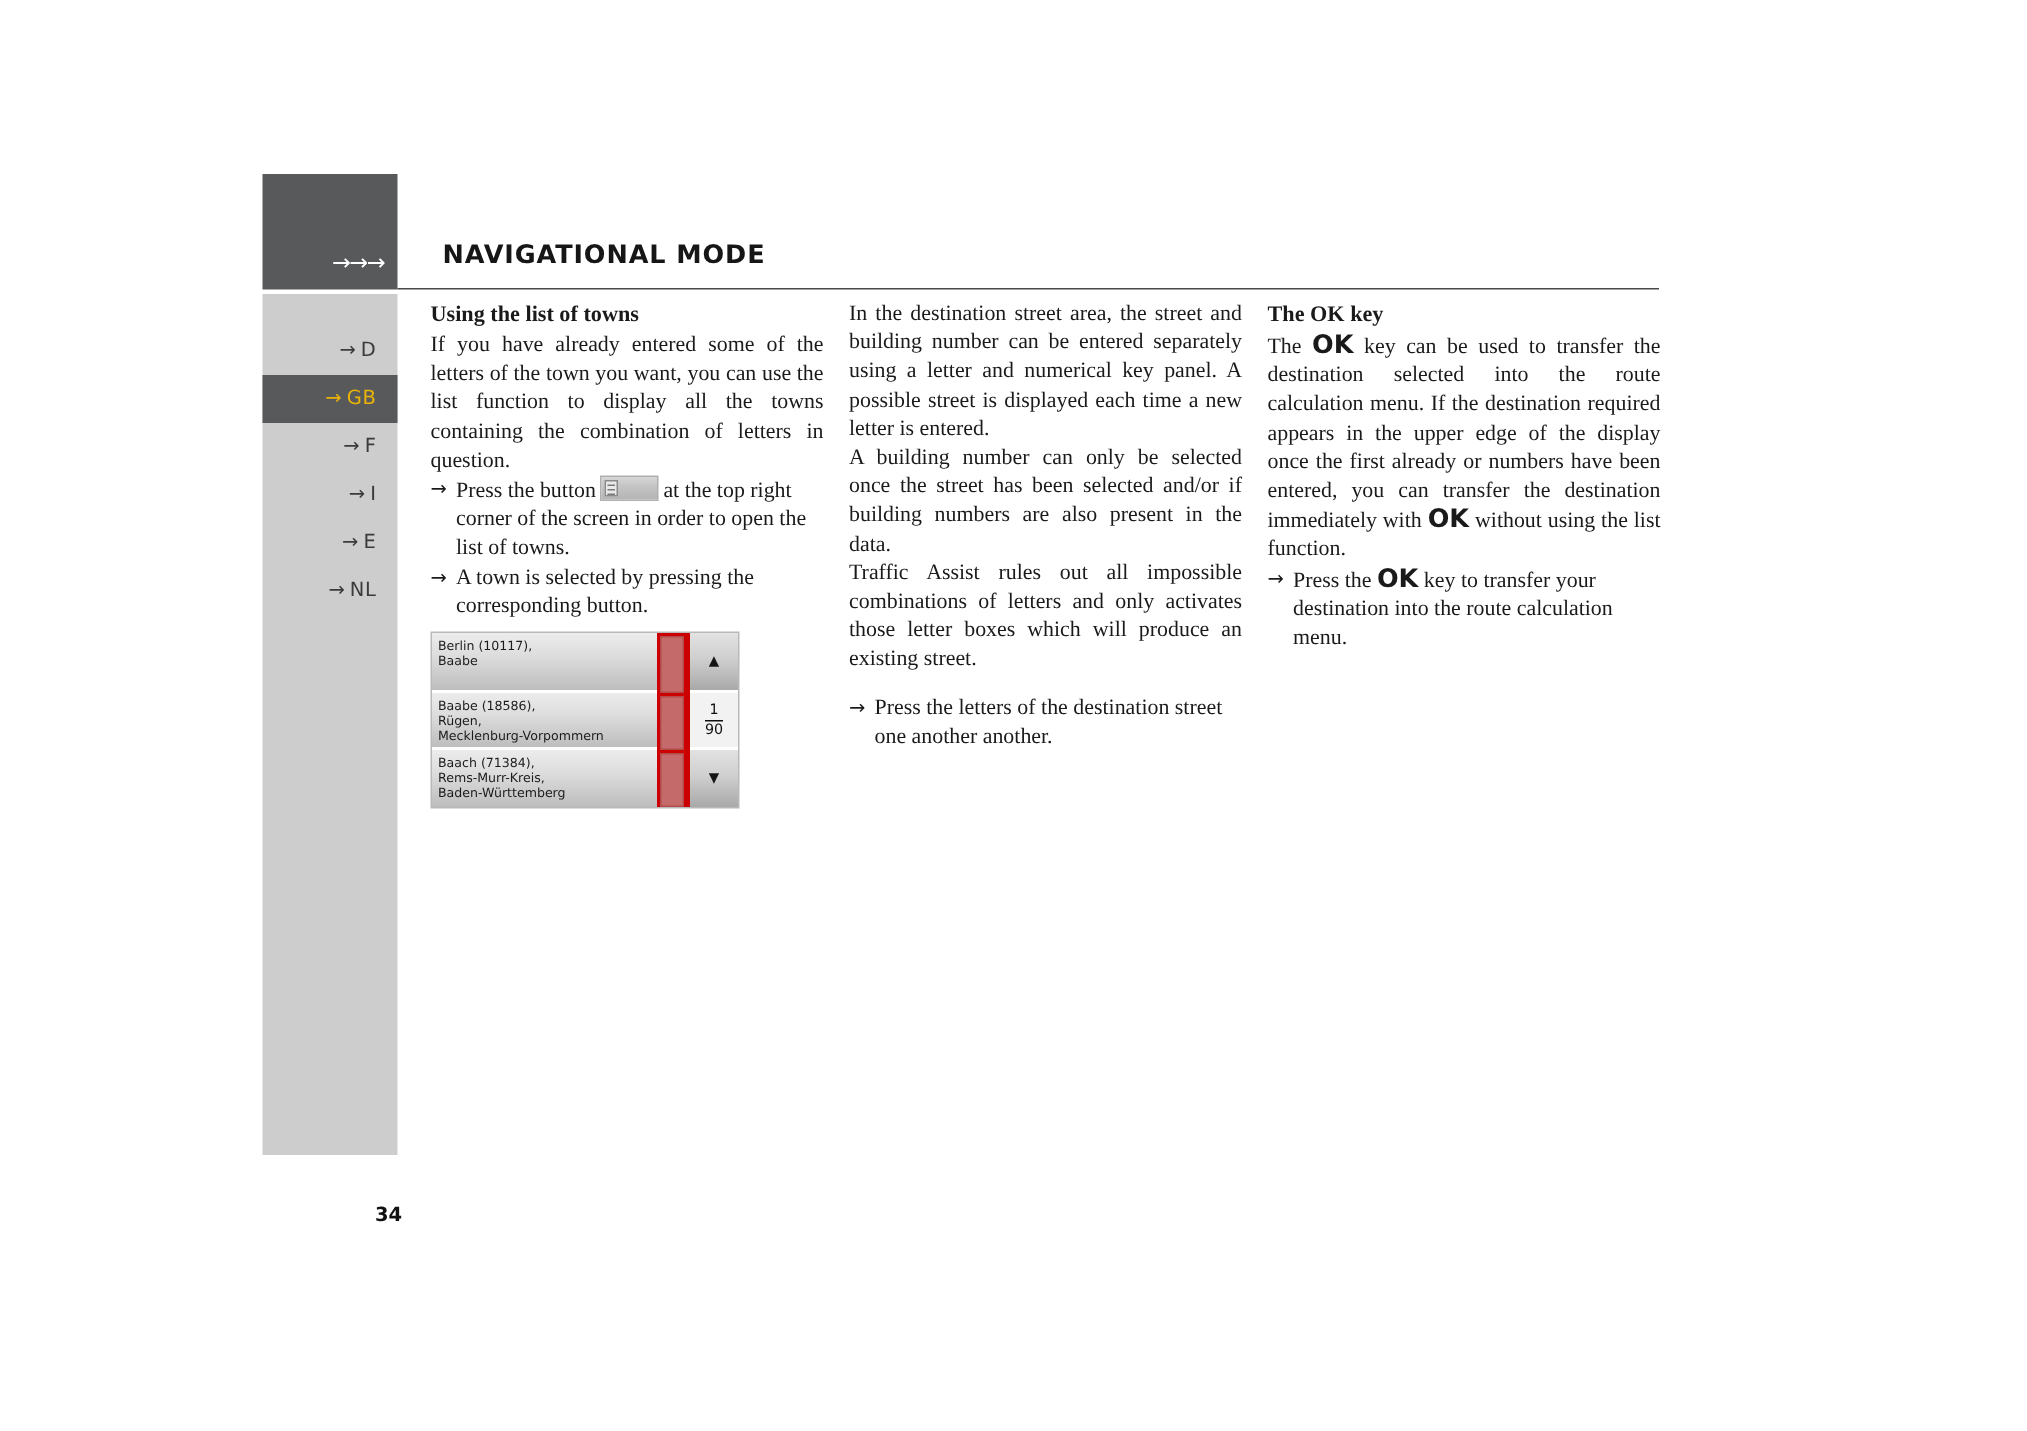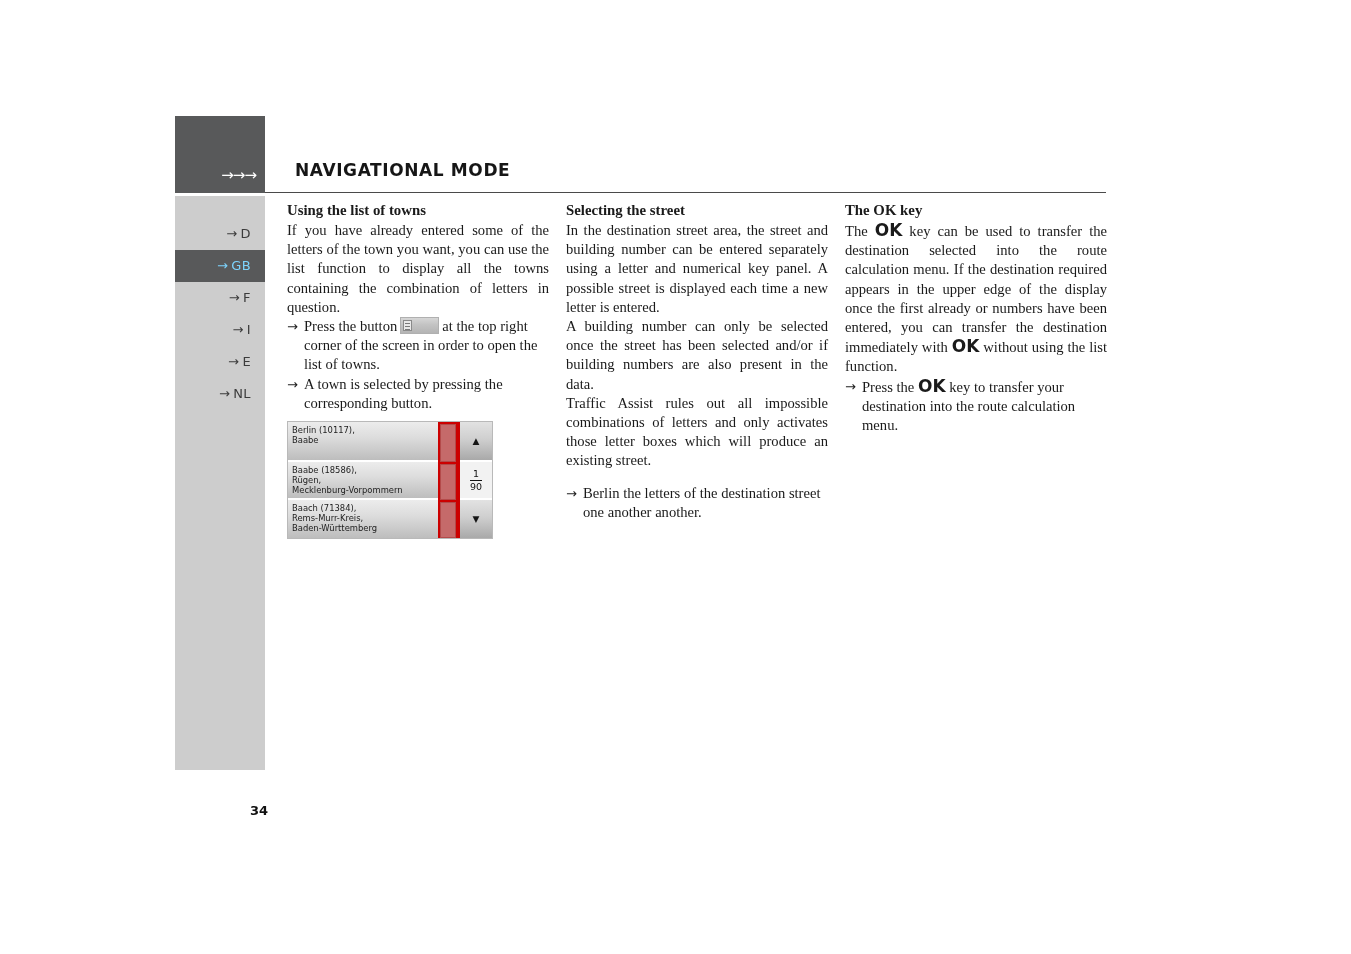--- a/index.html
+++ b/index.html
@@ -61,21 +61,21 @@
     box-sizing: border-box;
     color: #3b3b3b;
     font-family: "DejaVu Sans", sans-serif;
     font-size: 13px;
     letter-spacing: 0.4px;
     white-space: nowrap;
   }
   .rail-item.first { margin-top: 22px; }
   .rail-item.active {
     background: #58595a;
-    color: #7dd3fc;
+    color: #eab308;
     padding-left: 23px;
   }
   .rail-item .arr {
     font-family: "DejaVu Sans", sans-serif;
     margin-right: 3px;
   }
 
   
   .chapter-title {
     position: absolute;
@@ -342,27 +342,26 @@
           <span class="den">90</span>
         </span>
       </div>
       <div class="fig-btn down">
         <span>▼</span>
       </div>
     </div>
   </div>
 
   <div class="col" id="col2">
-    <div class="sub-head">Selecting the street</div>
     <p class="para">In the destination street area, the street and building number can be entered separately using a letter and numerical key panel. A possible street is displayed each time a new letter is entered.</p>
     <p class="para">A building number can only be selected once the street has been selected and/or if building numbers are also present in the data.</p>
     <p class="para">Traffic Assist rules out all impossible combinations of letters and only activates those letter boxes which will produce an existing street.</p>
     <div class="gap"></div>
     <div class="arrow-item">
-      <span class="ai-arrow">→</span><span>Berlin the letters of the destination street one another another.</span>
+      <span class="ai-arrow">→</span><span>Press the letters of the destination street one another another.</span>
     </div>
   </div>
 
   <div class="col" id="col3">
     <div class="sub-head">The OK key</div>
     <p class="para"><span>The</span> <b class="ok">OK</b> <span>key can be used to transfer the destination selected into the route calculation menu. If the destination required appears in the upper edge of the display once the first already or numbers have been entered, you can transfer the destination immediately with</span> <b class="ok">OK</b> <span>without using the list function.</span></p>
     <div class="arrow-item">
       <span class="ai-arrow">→</span><span>Press the</span> <b class="ok">OK</b> <span>key to transfer your destination into the route calculation menu.</span>
     </div>
   </div>

